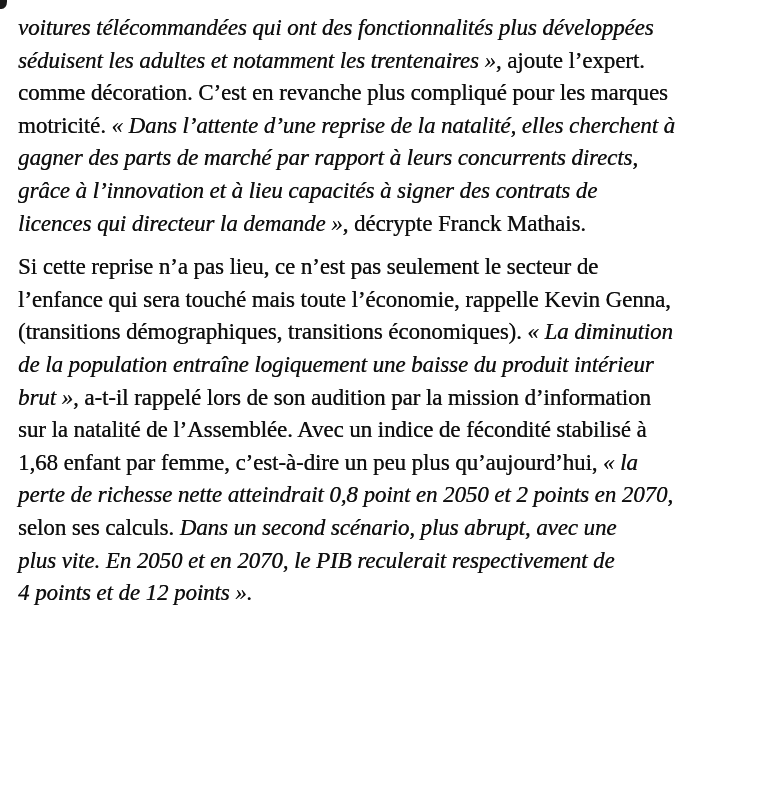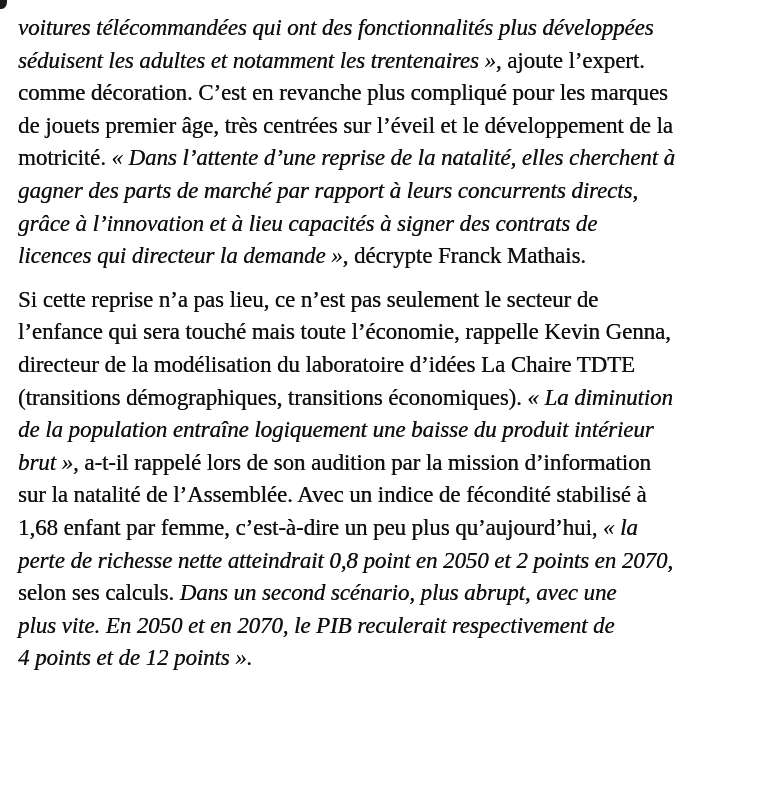--- a/index.html
+++ b/index.html
@@ -72,30 +72,28 @@
 <body>
 
 <div class="page">
   <div class="corner-artifact"></div>
 
   <div class="article">
       <div class="paragraph">
         <div class="line"><span class="seg italic">voitures télécommandées qui ont des fonctionnalités plus développées</span></div>
         <div class="line"><span class="seg italic">séduisent les adultes et notamment les trentenaires », </span><span class="seg regular">ajoute l’expert.</span></div>
         <div class="line"><span class="seg regular">comme décoration. C’est en revanche plus compliqué pour les marques</span></div>
-        <div class="line"><span class="seg regular">de jouets premier âge, très centrées sur l’éveil et le développement de la</span></div>
         <div class="line"><span class="seg regular">motricité. </span><span class="seg italic">« Dans l’attente d’une reprise de la natalité, elles cherchent à</span></div>
         <div class="line"><span class="seg italic">gagner des parts de marché par rapport à leurs concurrents directs,</span></div>
         <div class="line"><span class="seg italic">grâce à l’innovation et à lieu capacités à signer des contrats de</span></div>
         <div class="line"><span class="seg italic">licences qui directeur la demande », </span><span class="seg regular">décrypte Franck Mathais.</span></div>
       </div>
       <div class="paragraph">
         <div class="line"><span class="seg regular">Si cette reprise n’a pas lieu, ce n’est pas seulement le secteur de</span></div>
         <div class="line"><span class="seg regular">l’enfance qui sera touché mais toute l’économie, rappelle Kevin Genna,</span></div>
-        <div class="line"><span class="seg regular">directeur de la modélisation du laboratoire d’idées La Chaire TDTE</span></div>
         <div class="line"><span class="seg regular">(transitions démographiques, transitions économiques). </span><span class="seg italic">« La diminution</span></div>
         <div class="line"><span class="seg italic">de la population entraîne logiquement une baisse du produit intérieur</span></div>
         <div class="line"><span class="seg italic">brut », </span><span class="seg regular">a-t-il rappelé lors de son audition par la mission d’information</span></div>
         <div class="line"><span class="seg regular">sur la natalité de l’Assemblée. Avec un indice de fécondité stabilisé à</span></div>
         <div class="line"><span class="seg regular">1,68 enfant par femme, c’est-à-dire un peu plus qu’aujourd’hui, </span><span class="seg italic">« la</span></div>
         <div class="line"><span class="seg italic">perte de richesse nette atteindrait 0,8 point en 2050 et 2 points en 2070,</span></div>
         <div class="line"><span class="seg regular">selon ses calculs. </span><span class="seg italic">Dans un second scénario, plus abrupt, avec une</span></div>
         <div class="line"><span class="seg italic">plus vite. En 2050 et en 2070, le PIB reculerait respectivement de</span></div>
         <div class="line"><span class="seg italic">4 points et de 12 points ».</span></div>
       </div>

